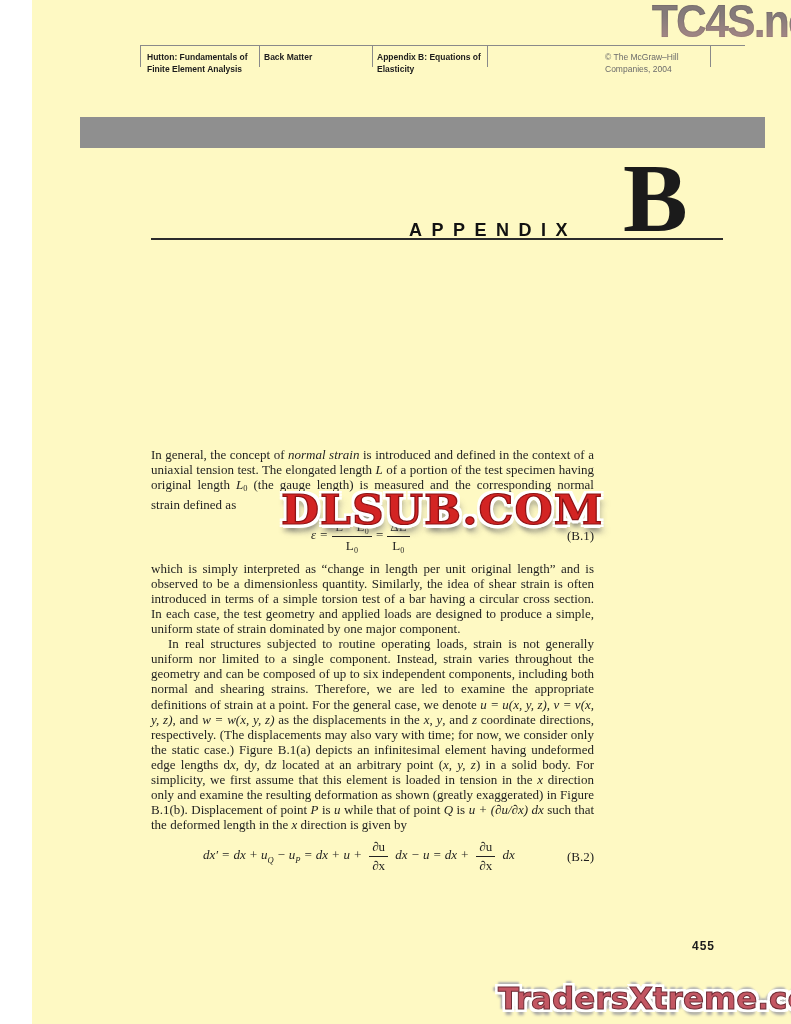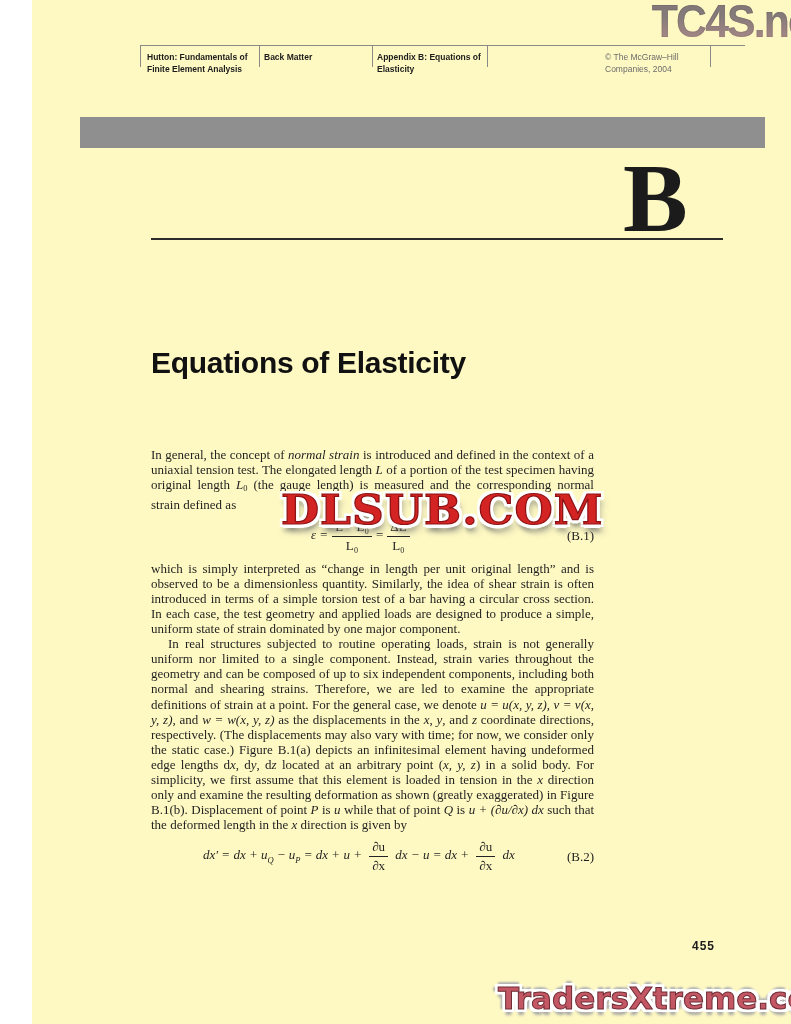--- a/index.html
+++ b/index.html
@@ -107,23 +107,23 @@
     <div>Elasticity</div>
   </div>
   <div class="hdr-col pub" style="left:573px;">
     <div>© The McGraw–Hill</div>
     <div>Companies, 2004</div>
   </div>
 
   <div class="graybar"></div>
 
   <div class="appendix-rule"></div>
+  <div class="appendix-word">APPENDIX</div>
   <div class="appendix-letter">B</div>
 
-  <h1 class="title">Equations of Elasticity</h1>
 
 
   <div class="textcol">
     <p class="body"><span>In general, the concept of </span><span class="it">normal strain</span><span> is introduced and defined in the context of a uniaxial tension test. The elongated length </span><span class="it">L</span><span> of a portion of the test specimen having original length </span><span class="it">L</span><span class="sb">0</span><span> (the gauge length) is measured and the corresponding normal strain defined as</span></p>
 
     <div class="eq">
       <span class="eqbody eq1body"><span class="eqi">ε =</span><span class="frac"><span class="num">L − L₀</span><span class="den">L₀</span></span><span>=</span><span class="frac"><span class="num">ΔL</span><span class="den">L₀</span></span></span>
       <span class="eqlabel">(B.1)</span>
     </div>
 

